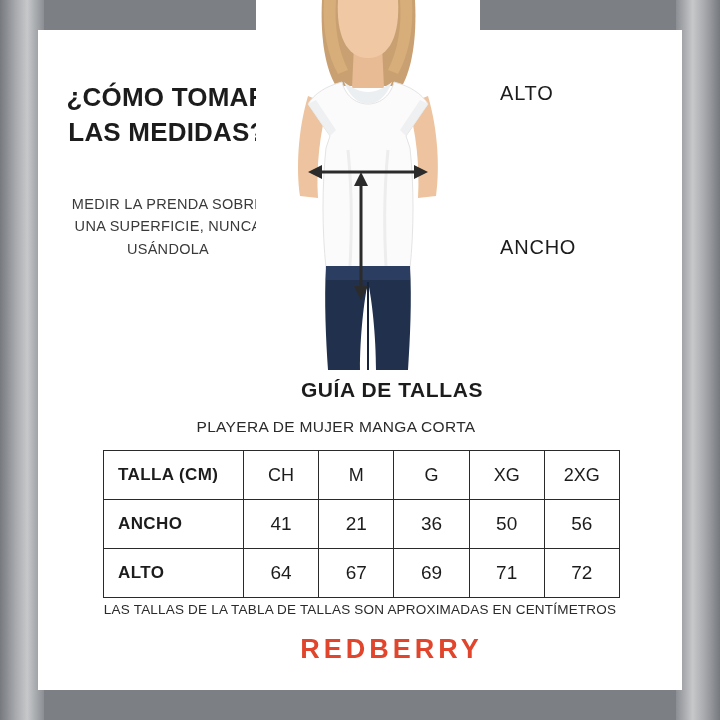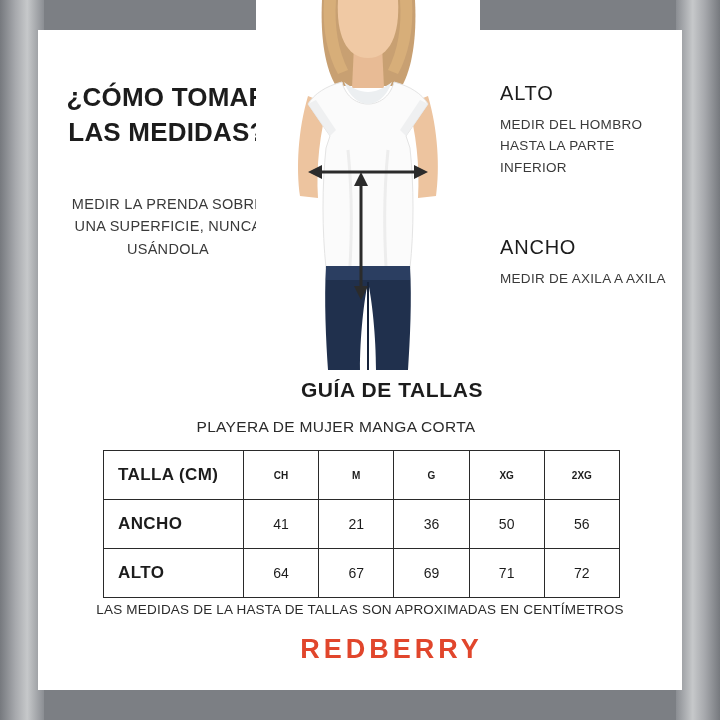--- a/index.html
+++ b/index.html
@@ -142,33 +142,33 @@
     left: 65px;
     top: 420px;
     width: 516px;
     border-collapse: collapse;
     table-layout: fixed;
   }
   table.sizes td {
     border: 1px solid #2a2a2a;
     height: 46px;
     text-align: center;
-    font-size: 14px;
+    font-size: 19px;
     color: #1c1c1c;
   }
   table.sizes td.label {
     text-align: left;
     padding-left: 14px;
     font-weight: bold;
     font-size: 17px;
     letter-spacing: 0.4px;
   }
   table.sizes td.head {
-    font-weight: bold;
-    font-size: 10px;
+    font-weight: normal;
+    font-size: 18px;
   }
   table.sizes col.c1 { width: 140px; }
   table.sizes col.cx { width: 75.2px; }
   .note {
     position: absolute;
     left: 0;
     top: 572px;
     width: 644px;
     text-align: center;
     font-size: 13.5px;
@@ -246,26 +246,24 @@
           <polygon points="172,172 158,165 158,179" fill="#2b2b2b"></polygon>
 
           <line x1="105" y1="182" x2="105" y2="290" stroke="#2b2b2b" stroke-width="3"></line>
           <polygon points="105,172 98,186 112,186" fill="#2b2b2b"></polygon>
           <polygon points="105,300 98,286 112,286" fill="#2b2b2b"></polygon>
         </svg>
       </div>
 
       <div class="right-block">
         <div class="rb-title">ALTO</div>
-        <div class="rb-text">MEDIR DEL HOMBRO HASTA LA PARTE INFERIOR</div>
       </div>
 
       <div class="right-block2">
         <div class="rb-title">ANCHO</div>
-        <div class="rb-text">MEDIR DE AXILA A AXILA</div>
       </div>
     </div>
 
     <div class="guide-title">GUÍA DE TALLAS</div>
     <div class="guide-sub">PLAYERA DE MUJER MANGA CORTA</div>
 
     <table class="sizes">
       <colgroup>
         <col class="c1">
           <col class="cx">
@@ -295,16 +293,16 @@
           <td class="label">ALTO</td>
           <td>64</td>
           <td>67</td>
           <td>69</td>
           <td>71</td>
           <td>72</td>
         </tr>
       </tbody>
     </table>
 
-    <div class="note">LAS MEDIDAS DE LA HASTA DE TALLAS SON APROXIMADAS EN CENTÍMETROS</div>
+    <div class="note">LAS TALLAS DE LA TABLA DE TALLAS SON APROXIMADAS EN CENTÍMETROS</div>
     <div class="brand">REDBERRY</div>
   </div>
 </div>
 
 </body></html>

